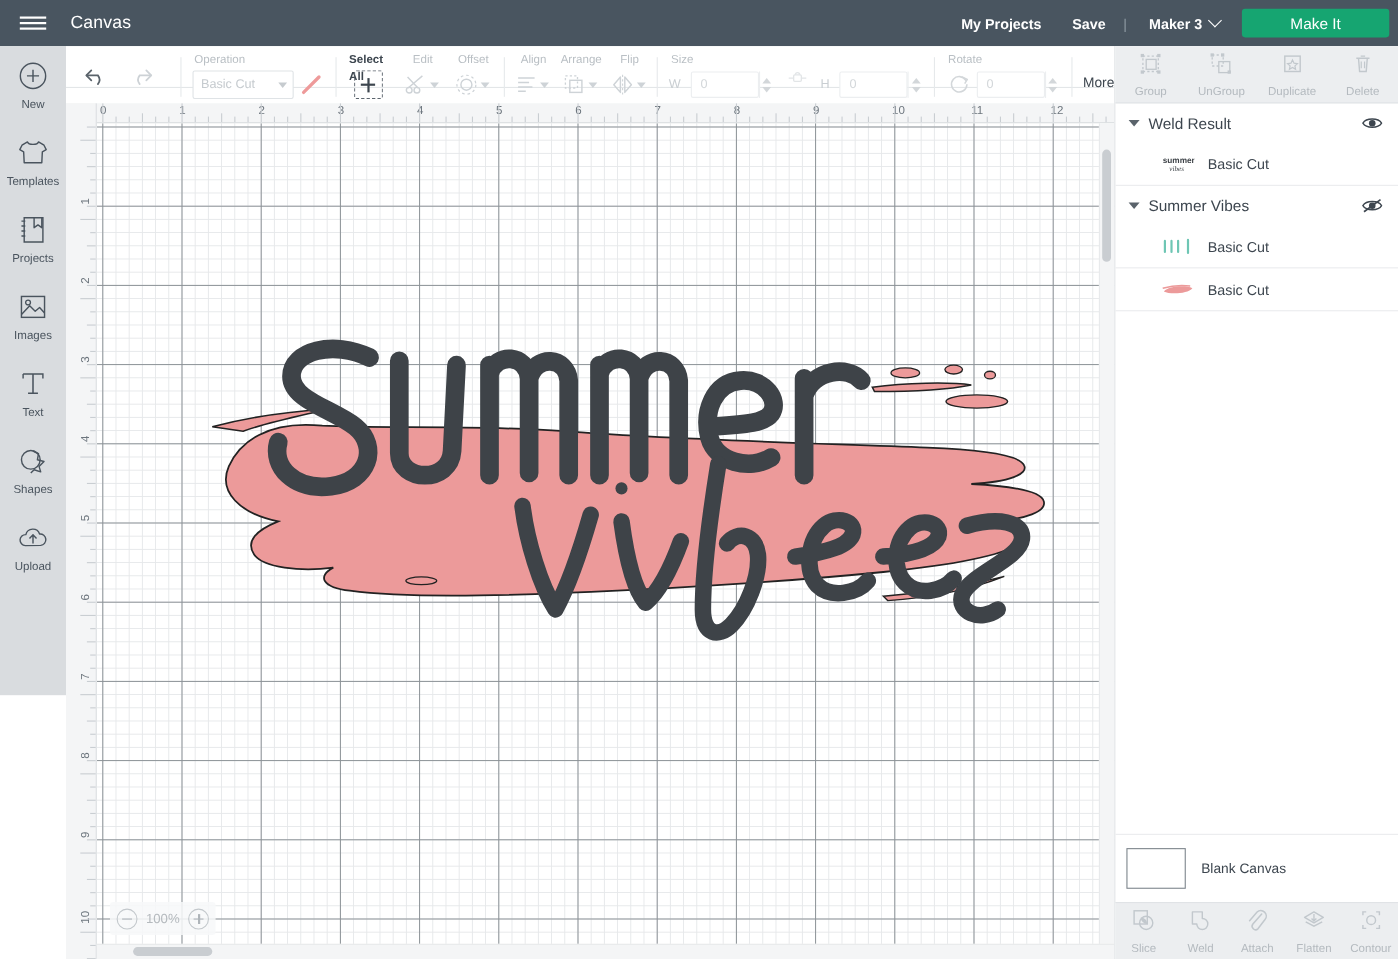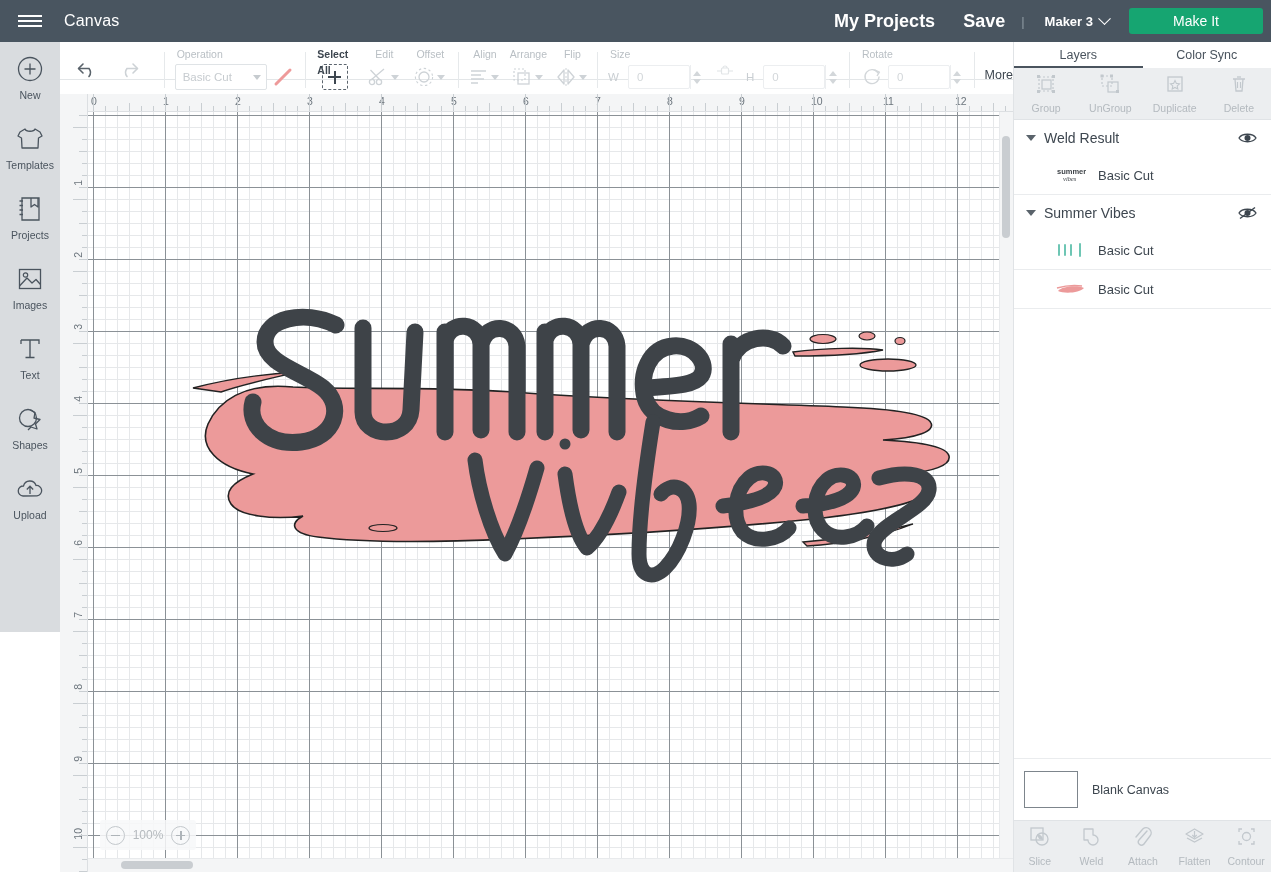--- a/index.html
+++ b/index.html
@@ -23,21 +23,21 @@
     color: #ffffff; font-size: 16px; letter-spacing: .2px; margin-left: 4px;
   }
   .topbar-title {
     position: absolute; left: 0; right: 0; text-align: center;
     color: #ffffff; font-size: 14px; pointer-events: none;
   }
   .topbar-right {
     position: absolute; right: 8px; top: 0; height: 42px;
     display: flex; align-items: center; gap: 0;
   }
-  .topbar-link { color: #ffffff; font-size: 18px; font-weight: bold; padding: 0 14px; cursor: pointer; white-space: nowrap; }
+  .topbar-link { color: #ffffff; font-size: 13px; font-weight: bold; padding: 0 14px; cursor: pointer; white-space: nowrap; }
   .topbar-sep { color: #8e9aa3; font-size: 13px; padding: 0 2px; }
   .machine-sel { display: flex; align-items: center; gap: 7px; padding: 0 14px 0 18px; cursor: pointer; }
   .machine-sel .lbl { color: #ffffff; font-size: 13px; font-weight: bold; }
   .chev { width: 9px; height: 9px; border-right: 1.6px solid #fff; border-bottom: 1.6px solid #fff; transform: rotate(45deg) translate(-2px,-2px); }
   .makeit {
     background: #16a571; color: #fff; font-size: 14px; border: none;
     width: 134px; height: 26px; border-radius: 3px; cursor: pointer;
     font-family: "Liberation Sans", sans-serif; margin-left: 6px;
   }
 
@@ -666,24 +666,20 @@
 
     <div class="zoomctl">
       <button class="zbtn"></button>
       <span class="zlabel">100%</span>
       <button class="zbtn plus"></button>
     </div>
   </div>
 
   <div class="panel">
 
-    <div class="panel-tabs">
-      <div class="ptab active">Layers</div>
-      <div class="ptab">Color Sync</div>
-    </div>
 
     <div class="panel-actions">
       <div class="pact">
         <span>
           <svg width="22" height="22" viewBox="0 0 22 22">
               <rect x="4" y="4" width="14" height="14" fill="none" stroke="#c2c8cd" stroke-width="1.2" stroke-dasharray="2 2"></rect>
               <rect x="7" y="7" width="9" height="9" fill="none" stroke="#c2c8cd" stroke-width="1.2"></rect>
               <rect x="2" y="2" width="3" height="3" fill="#c2c8cd"></rect>
               <rect x="17" y="2" width="3" height="3" fill="#c2c8cd"></rect>
               <rect x="2" y="17" width="3" height="3" fill="#c2c8cd"></rect>

